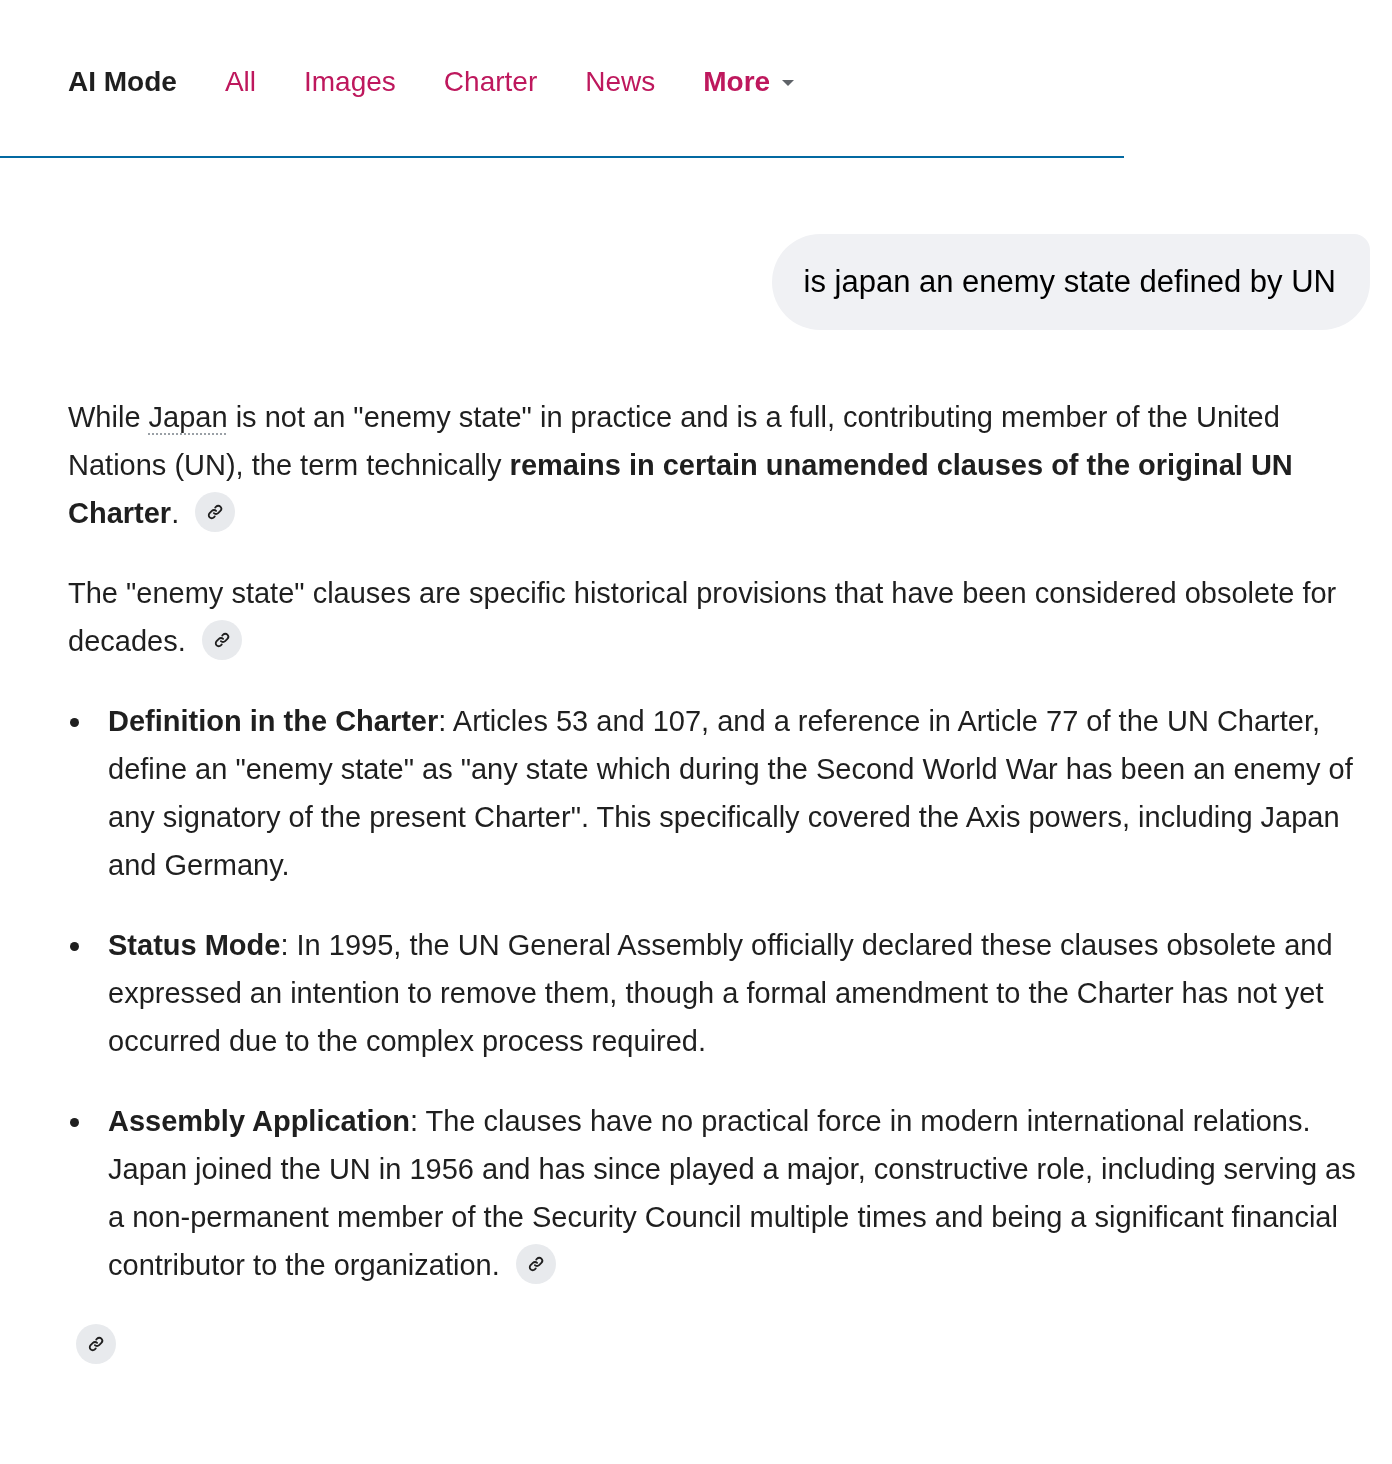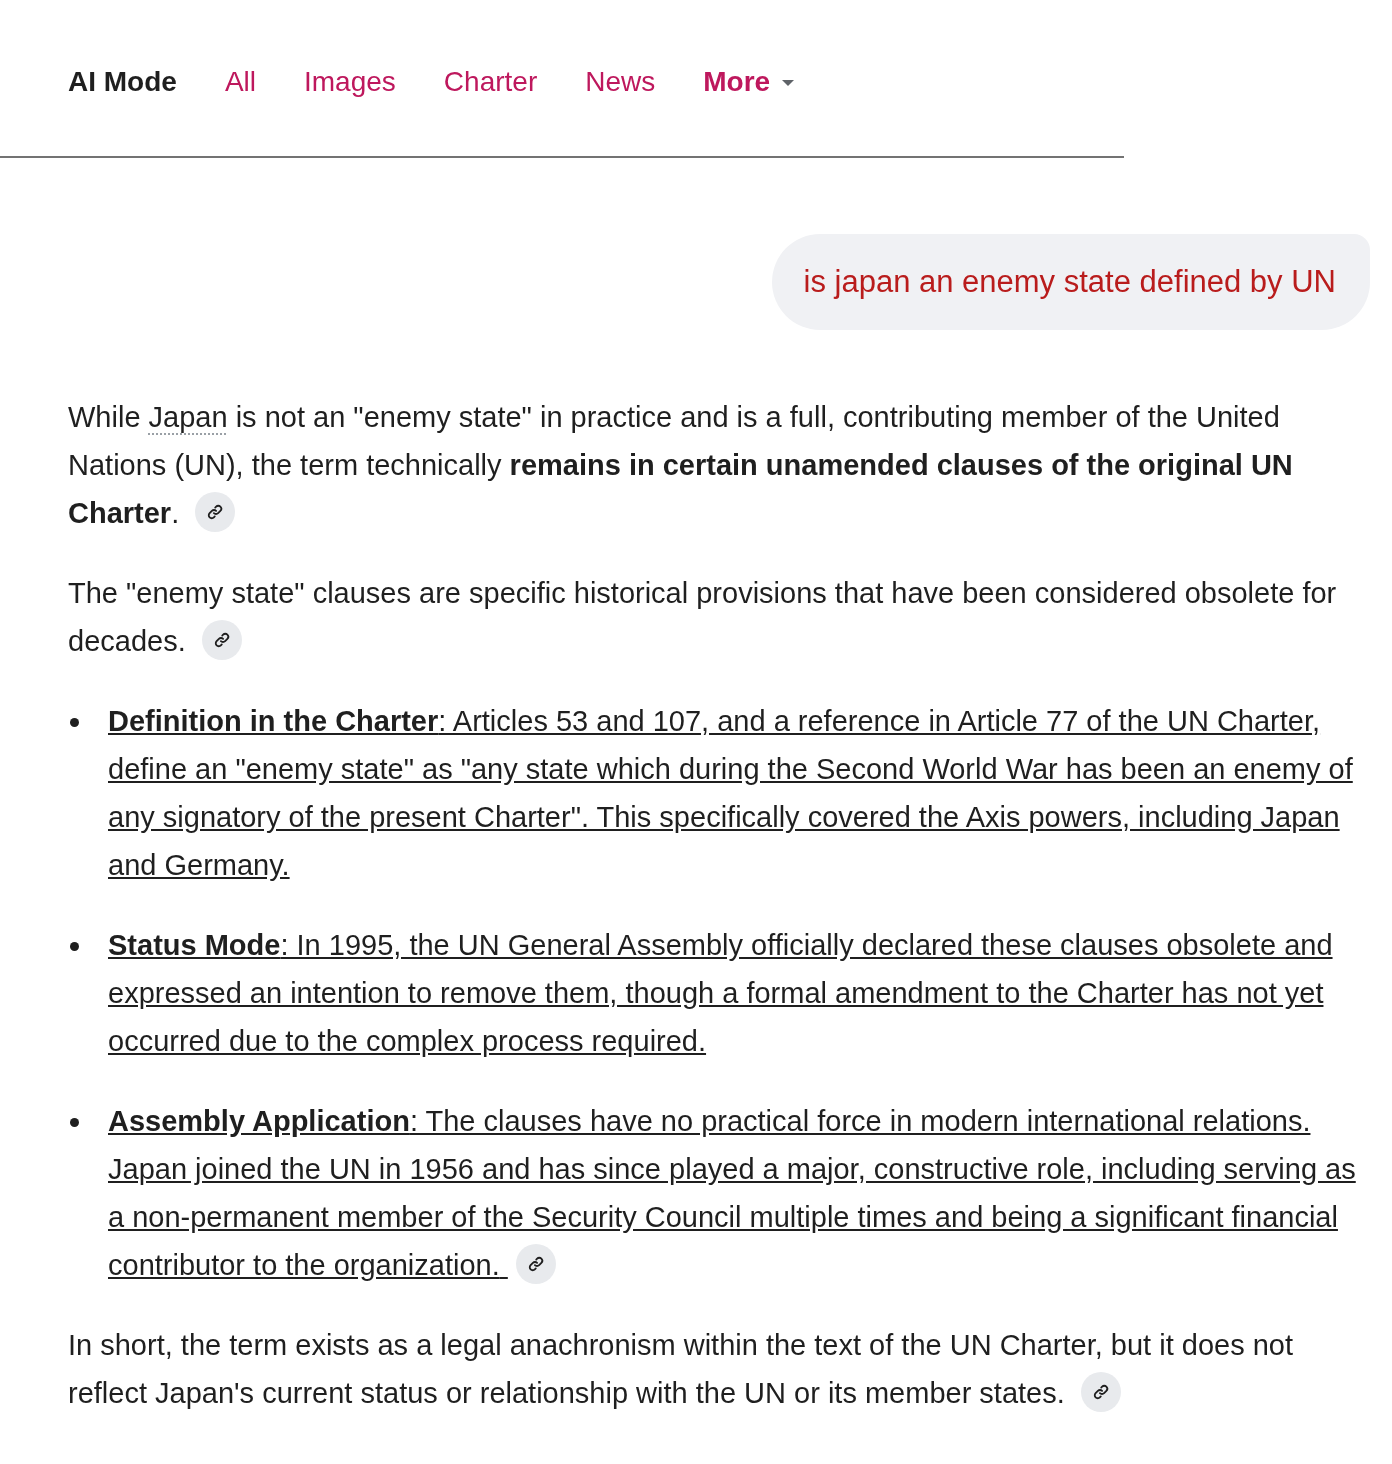--- a/index.html
+++ b/index.html
@@ -13,21 +13,21 @@
       overflow: hidden;
       font-family: "Liberation Sans", "DejaVu Sans", sans-serif;
       color: #1f1f1f;
       position: relative;
     }
     .topnav {
       position: absolute;
       left: 0; top: 0;
       width: 1124px;
       height: 158px;
-      border-bottom: 2px solid #737373;
+      border-bottom: 2px solid #0369a1;
       box-sizing: border-box;
     }
     .tabs {
       position: absolute;
       left: 68px;
       top: 62px;
       display: flex;
       align-items: center;
       gap: 0;
       height: 40px;
@@ -63,21 +63,21 @@
       position: absolute;
       right: 22px;
       top: 234px;
       height: 96px;
       padding: 0 34px 0 32px;
       background: #f0f1f4;
       border-radius: 48px 16px 48px 48px;
       display: flex;
       align-items: center;
       font-size: 31px;
-      color: #b91c1c;
+      color: #000000;
       box-sizing: border-box;
     }
 
     .answer {
       position: absolute;
       left: 68px;
       top: 393px;
       width: 1310px;
       font-size: 29px;
       line-height: 48px;
@@ -105,21 +105,20 @@
       cursor: pointer;
     }
     .link-chip svg {
       width: 18px;
       height: 18px;
     }
     ul.points {
       margin: 0 0 32px 0;
       padding: 0 0 0 40px;
       list-style: none;
-      text-decoration: underline;
     }
     ul.points li {
       position: relative;
       margin: 0 0 32px 0;
     }
     ul.points li::before {
       content: "";
       position: absolute;
       left: -38px;
       top: 21px;
@@ -184,21 +183,20 @@
       <span class="link-chip">
         <svg viewBox="0 0 24 24" fill="none" stroke="#1f1f1f" stroke-width="2.4" stroke-linecap="round">
           <path d="M10.5 13.5a4 4 0 0 0 5.66 0l3-3a4 4 0 0 0-5.66-5.66l-1.2 1.2"></path>
           <path d="M13.5 10.5a4 4 0 0 0-5.66 0l-3 3a4 4 0 0 0 5.66 5.66l1.2-1.2"></path>
         </svg>
       </span>
     </li>
   </ul>
 
   <p>
-    <span>In short, the term exists as a legal anachronism within the text of the UN Charter, but it does not reflect Japan's current status or relationship with the UN or its member states.</span>
     <span class="link-chip">
       <svg viewBox="0 0 24 24" fill="none" stroke="#1f1f1f" stroke-width="2.4" stroke-linecap="round">
         <path d="M10.5 13.5a4 4 0 0 0 5.66 0l3-3a4 4 0 0 0-5.66-5.66l-1.2 1.2"></path>
         <path d="M13.5 10.5a4 4 0 0 0-5.66 0l-3 3a4 4 0 0 0 5.66 5.66l1.2-1.2"></path>
       </svg>
     </span>
   </p>
 </div>
 
 </body></html>

